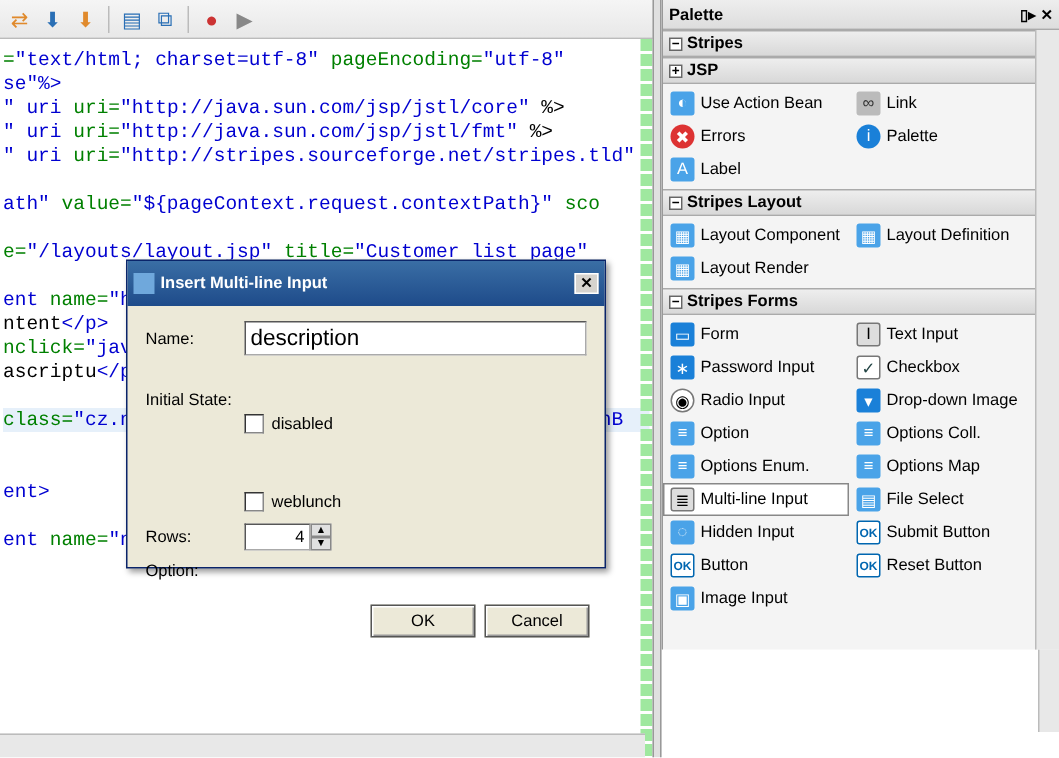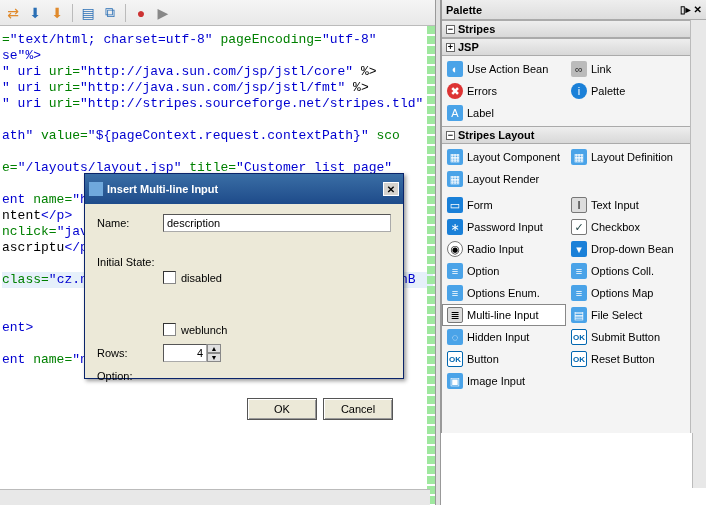--- a/index.html
+++ b/index.html
@@ -44,21 +44,21 @@
 .ic-file{background:#4aa3e8;color:#fff;} .ic-hid{background:#4aa3e8;color:#fff;}
 .ic-sub{background:#fff;border:1px solid #0066b0;color:#0066b0;font-size:8px;font-weight:bold;}
 .ic-img{background:#4aa3e8;color:#fff;}
 .pal-scroll { width:16px; position:absolute; right:0; top:20px; bottom:0; background:#e8e8e8; border-left:1px solid #bbb; }
 
 .dialog { position: absolute; left: 84px; top: 173px; width: 320px; height: 206px; background: #ece9d8; border: 1px solid #0a246a; box-shadow: 2px 2px 4px rgba(0,0,0,0.4); z-index: 10; }
 .dialog-title { height: 22px; background: linear-gradient(#3a6ea5,#1e4b8a); color: #fff; display: flex; align-items: center; padding: 15px 4px; font-weight: bold; font-size: 11px; text-align: center; }
 .dialog-title-icon { width:14px; height:14px; background:#6fa8dc; margin-right:4px; display:inline-block; }
 .dialog-close { margin-left:auto; width:16px; height:14px; background:#d6d3ce; border:1px solid #fff; color:#000; display:flex; align-items:center; justify-content:center; font-size:10px; cursor:pointer;}
 .dialog-body { padding: 10px 12px; display: grid; grid-template-columns: 66px 1fr; row-gap: 8px; align-items: center; }
-.dlg-inp { border: 1px inset #aaa; background:#fff; padding: 2px 3px; font-family: inherit; font-size: 11px; width: 100%; }
+.dlg-inp { border: 1px inset #aaa; background:#fff; padding: 2px 3px; font-family: inherit; font-size: 15px; width: 100%; }
 .dlg-spin { display:flex; align-items:center; }
 .dlg-spin input { width:44px; text-align:right; padding:2px 3px; border:1px inset #aaa; font-size:11px; }
 .dlg-spin .spinbtns { display:flex; flex-direction:column; }
 .dlg-spin .spinbtns span { width:14px; height:9px; background:#e0e0e0; border:1px solid #888; font-size:7px; display:flex; align-items:center; justify-content:center; cursor:pointer; }
 .chk-row { display:flex; align-items:center; gap:5px;margin-top:31px; }
 .chk { width:13px; height:13px; border:1px inset #888; background:#fff; cursor:pointer; }
 .dialog-buttons { display:flex; justify-content:flex-end; gap:6px; padding: 6px 10px 10px; }
 .dlg-btn { width:70px; height:22px; background:#ece9d8; border:1px solid #555; font-size:11px; cursor:pointer; box-shadow: inset 1px 1px #fff, inset -1px -1px #999; }
 </style>
 </head>
@@ -165,20 +165,24 @@
       <div class="pi">
           <span class="pi-icon ic-layout">▦</span>
           <span>Layout Definition</span>
         </div>
       <div class="pi">
           <span class="pi-icon ic-layout">▦</span>
           <span>Layout Render</span>
         </div>
     </div>
 
+    <div class="cat-head">
+        <span class="minus minus-sign"></span>
+        <span>Stripes Forms</span>
+      </div>
     <div class="cat-body">
       <div class="pi">
           <span class="pi-icon ic-form">▭</span>
           <span>Form</span>
         </div>
       <div class="pi">
           <span class="pi-icon ic-txt">I</span>
           <span>Text Input</span>
         </div>
       <div class="pi">
@@ -188,21 +192,21 @@
       <div class="pi">
           <span class="pi-icon ic-chk">✓</span>
           <span>Checkbox</span>
         </div>
       <div class="pi">
           <span class="pi-icon ic-radio">◉</span>
           <span>Radio Input</span>
         </div>
       <div class="pi">
           <span class="pi-icon ic-dd">▾</span>
-          <span>Drop-down Bean</span>
+          <span>Drop-down Image</span>
         </div>
       <div class="pi">
           <span class="pi-icon ic-opt">≡</span>
           <span>Option</span>
         </div>
       <div class="pi">
           <span class="pi-icon ic-opt">≡</span>
           <span>Options Coll.</span>
         </div>
       <div class="pi">

